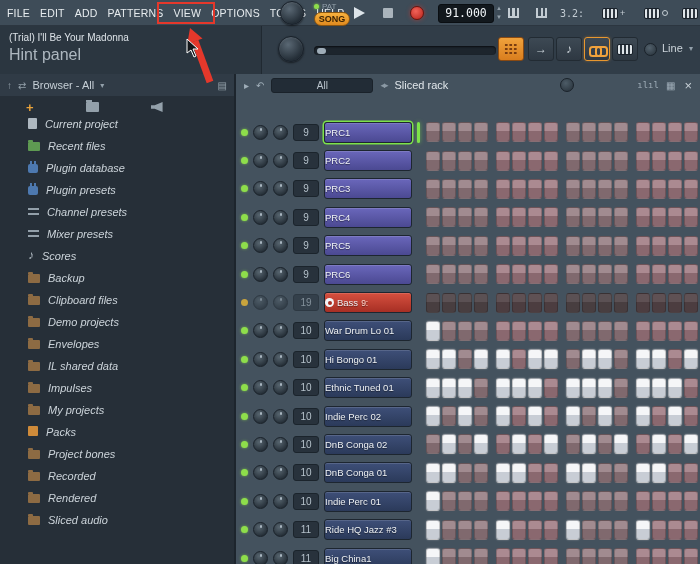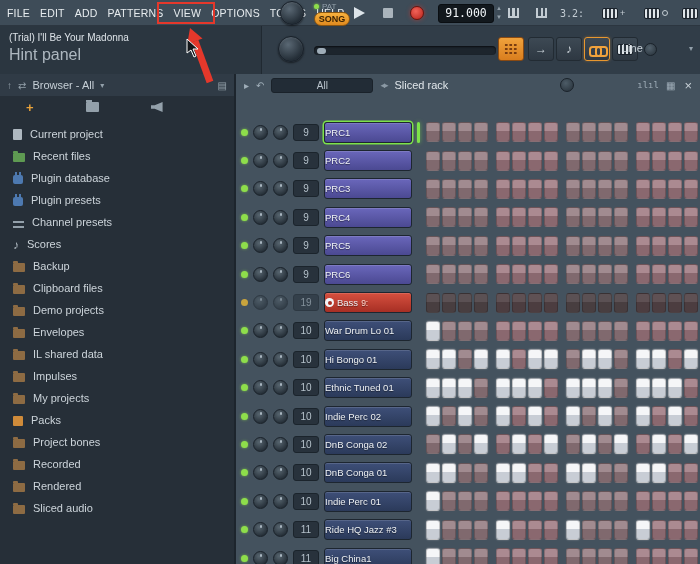--- a/index.html
+++ b/index.html
@@ -41,37 +41,37 @@
   #btn-grid{left:498px;background:linear-gradient(#f0a23c,#d97e1e);border-color:#8a4a12;}
   .grid-dots{width:14px;height:12px;background-image:radial-gradient(circle,#7a3d10 1.2px,transparent 1.5px);background-size:4.5px 4px;}
   #btn-arrow{left:528px;font-size:12px;}
   #btn-note{left:556px;font-size:12px;}
   #btn-link{left:584px;border-color:#e8972f;box-shadow:0 0 3px #e8972f66;}
   .chain-ic{position:relative;width:16px;height:9px;}
   .chain-ic::before,.chain-ic::after{content:"";position:absolute;top:1px;width:9px;height:7px;border:2px solid #f0a23c;border-radius:3.5px;}
   .chain-ic::before{left:0;}.chain-ic::after{left:6px;}
   #btn-piano{left:612px;}
   .snap-knob{position:absolute;left:644px;top:17px;width:13px;height:13px;border-radius:50%;background:radial-gradient(circle at 40% 35%,#53626d,#242e37);border:1px solid #1a222a;}
-  .snap-label{position:absolute;left:622px;top:16px;font-size:11px;color:#ccd4da;}
+  .snap-label{position:absolute;left:662px;top:16px;font-size:11px;color:#ccd4da;}
   .snap-caret{position:absolute;left:689px;top:18px;font-size:8px;color:#93a0aa;}
 
   
   .browser{position:absolute;top:74px;left:0;width:234px;bottom:0;background:#262f38;z-index:3;}
   .b-header{height:22px;background:#303b46;display:flex;align-items:center;gap:6px;padding:0 7px;color:#c6cfd6;}
   .b-h-ic{font-size:10px;color:#93a0aa;}
   .b-h-label{font-size:11px;}
   .b-h-caret{font-size:8px;color:#93a0aa;}
   .b-h-right{margin-left:auto;font-size:10px;color:#93a0aa;}
   .b-tabs{height:22px;display:flex;align-items:center;gap:52px;padding-left:26px;}
   .b-plus{color:#e8a23a;font-size:13px;font-weight:bold;}
   .tab-folder{width:13px;height:10px;background:#93a0aa;border-radius:1px;position:relative;}
   .tab-folder::before{content:"";position:absolute;top:-2px;left:0;width:6px;height:2px;background:#93a0aa;}
   .spk-ic{width:12px;height:10px;background:#93a0aa;clip-path:polygon(0 32%,34% 32%,100% 0,100% 100%,34% 68%,0 68%);}
   .b-list{position:absolute;top:44px;left:0;right:0;bottom:0;overflow:hidden;}
-  .b-item{height:22px;display:flex;align-items:flex-end;gap:8px;padding-left:13px;color:#ccd4da;font-size:11px;white-space:nowrap;}
+  .b-item{height:22px;display:flex;align-items:flex-start;gap:8px;padding-left:28px;color:#ccd4da;font-size:11px;white-space:nowrap;font-style:italic;}
   .ic{flex:0 0 auto;}
   .ic-file{width:9px;height:11px;background:var(--c,#aeb8c0);border-radius:1px;}
   .ic-folder{width:12px;height:9px;background:var(--c,#8d6b43);border-radius:1px;position:relative;margin-top:2px;}
   .ic-folder::before{content:"";position:absolute;top:-2px;left:0;width:5px;height:2px;background:inherit;border-radius:1px 1px 0 0;}
   .ic-plug{width:10px;height:9px;background:var(--c,#4d79b0);border-radius:2px;position:relative;margin-top:2px;}
   .ic-plug::before{content:"";position:absolute;top:-3px;left:2px;width:2px;height:3px;background:inherit;box-shadow:4px 0 0 var(--c,#4d79b0);}
   .ic-sliders{width:11px;height:9px;background:repeating-linear-gradient(0deg,var(--c,#93a0aa) 0 2px,transparent 2px 5px);}
   .ic-box{width:10px;height:10px;background:var(--c,#cf8b3a);border-radius:1px;}
   .ic-note{color:#aeb8c0;font-size:12px;line-height:10px;}
 
@@ -227,20 +227,24 @@
         </div>
         <div class="b-item">
           <span class="ic ic-plug" style="--c: #4d79b0;"></span>
           <span class="b-label">Plugin presets</span>
         </div>
         <div class="b-item">
           <span class="ic ic-sliders" style="--c: #93a0aa;"></span>
           <span class="b-label">Channel presets</span>
         </div>
         <div class="b-item">
+          <span class="ic ic-sliders" style="--c: #93a0aa;"></span>
+          <span class="b-label">Mixer presets</span>
+        </div>
+        <div class="b-item">
           <span class="ic ic-note">♪</span>
           <span class="b-label">Scores</span>
         </div>
         <div class="b-item">
           <span class="ic ic-folder" style="--c: #8d6b43;"></span>
           <span class="b-label">Backup</span>
         </div>
         <div class="b-item">
           <span class="ic ic-folder" style="--c: #8d6b43;"></span>
           <span class="b-label">Clipboard files</span>

